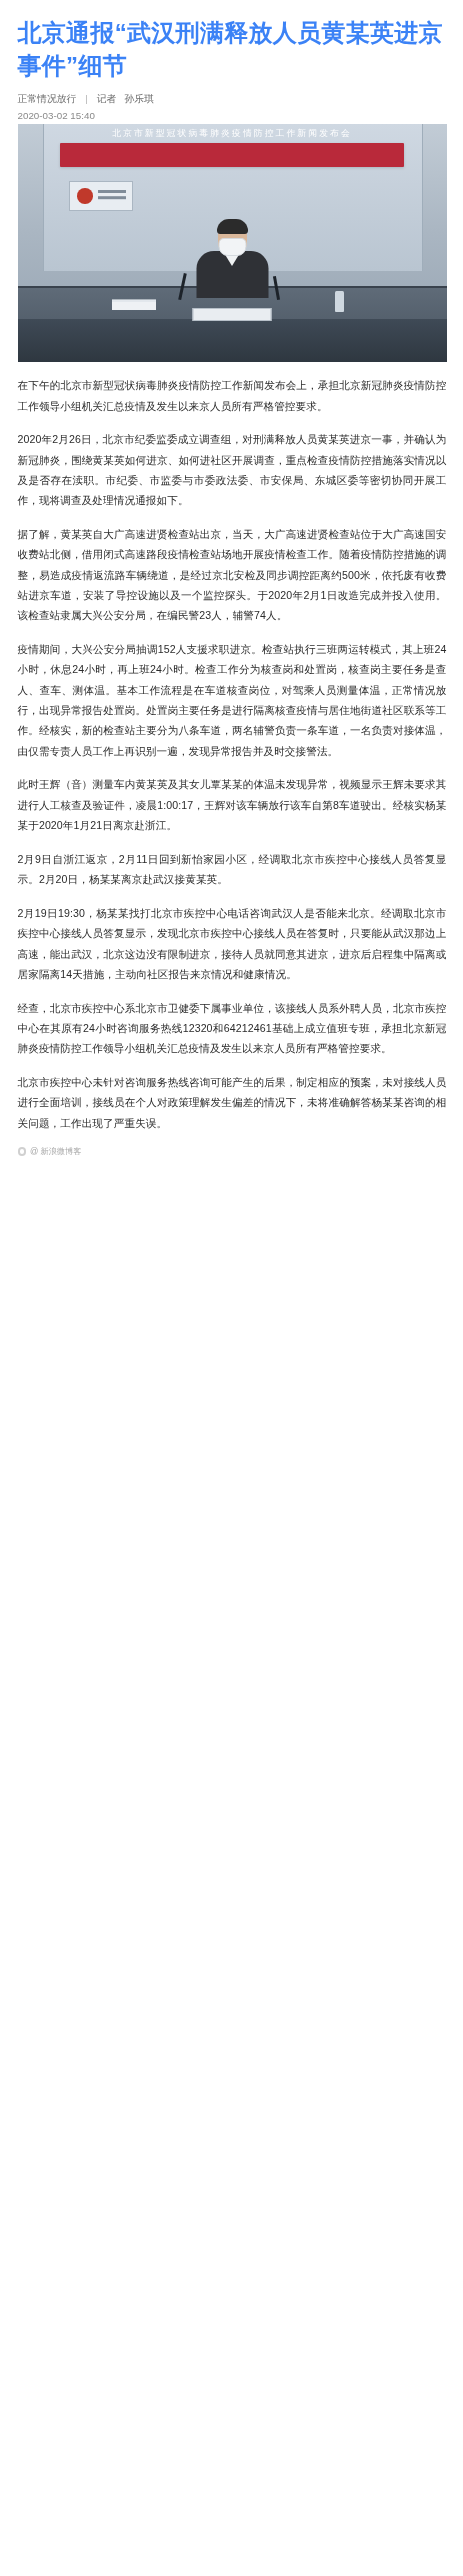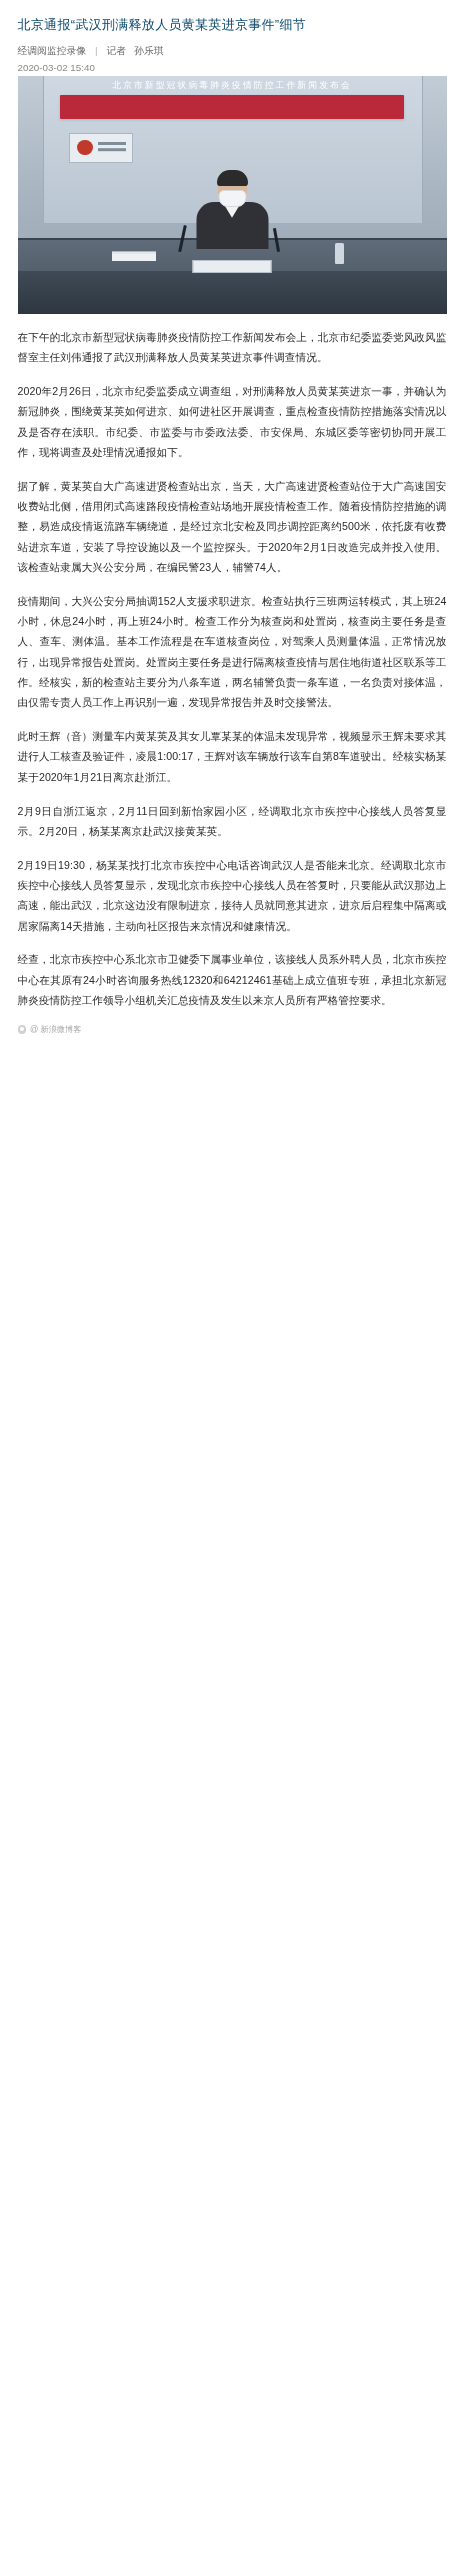--- a/index.html
+++ b/index.html
@@ -12,24 +12,24 @@
     font-family: "Liberation Sans", "DejaVu Sans", sans-serif;
     color: #222222;
   }
   .page {
     width: 464px;
     box-sizing: border-box;
     padding: 15.5px 17.5px 20.6px 17.5px;
     background: #ffffff;
   }
   .headline {
-    font-size: 13px;
-    font-weight: normal;
+    font-size: 24px;
+    font-weight: bold;
     line-height: 1.38;
-    color: #0c4a6e;
+    color: #3b82f6;
     letter-spacing: 0.3px;
     margin: 0 0 10.3px 0;
   }
   .meta {
     font-size: 9.8px;
     color: #6b6b6b;
     line-height: 1.5;
     margin: 0 0 3.1px 0;
   }
   .meta .sep {
@@ -276,21 +276,21 @@
   }
 </style>
 </head>
 <body>
 
 <div class="page">
 
   <h1 class="headline">北京通报“武汉刑满释放人员黄某英进京事件”细节</h1>
 
   <div class="meta">
-    <span>经调阅监控录像</span>
+    <span>正常情况放行</span>
     <span class="sep">|</span>
     <span>记者</span>
     <span>&nbsp;</span>
     <span>孙乐琪</span>
   </div>
 
   <div class="date">2020-03-02 15:40</div>
 
   <figure class="figure">
     <div class="photo">
@@ -314,28 +314,29 @@
       </div>
       <div class="mic"></div>
       <div class="mic2"></div>
       <div class="nameplate"></div>
       <div class="papers"></div>
       <div class="bottle"></div>
     </div>
   </figure>
 
   <article class="body-copy">
-    <p>在下午的北京市新型冠状病毒肺炎疫情防控工作新闻发布会上，北京市纪委监委党风政风监督室主任刘伟通报了武汉刑满释放人员黄某英进京事件调查情况。</p>
+    <p>在下午的北京市新型冠状病毒肺炎疫情防控工作新闻发布会上，承担北京新冠肺炎疫情防控工作领导小组机关汇总疫情及发生以来京人员所有严格管控要求。</p>
     <p>2020年2月26日，北京市纪委监委成立调查组，对刑满释放人员黄某英进京一事，并确认为新冠肺炎，围绕黄某英如何进京、如何进社区开展调查，重点检查疫情防控措施落实情况以及是否存在渎职。市纪委、市监委与市委政法委、市安保局、东城区委等密切协同开展工作，现将调查及处理情况通报如下。</p>
     <p>据了解，黄某英自大广高速进贤检查站出京，当天，大广高速进贤检查站位于大广高速国安收费站北侧，借用闭式高速路段疫情检查站场地开展疫情检查工作。随着疫情防控措施的调整，易造成疫情返流路车辆绕道，是经过京北安检及同步调控距离约500米，依托废有收费站进京车道，安装了导控设施以及一个监控探头。于2020年2月1日改造完成并投入使用。该检查站隶属大兴公安分局，在编民警23人，辅警74人。</p>
     <p>疫情期间，大兴公安分局抽调152人支援求职进京。检查站执行三班两运转模式，其上班24小时，休息24小时，再上班24小时。检查工作分为核查岗和处置岗，核查岗主要任务是查人、查车、测体温。基本工作流程是在车道核查岗位，对驾乘人员测量体温，正常情况放行，出现异常报告处置岗。处置岗主要任务是进行隔离核查疫情与居住地街道社区联系等工作。经核实，新的检查站主要分为八条车道，两名辅警负责一条车道，一名负责对接体温，由仅需专责人员工作上再识别一遍，发现异常报告并及时交接警法。</p>
     <p>此时王辉（音）测量车内黄某英及其女儿覃某某的体温未发现异常，视频显示王辉未要求其进行人工核查及验证件，凌晨1:00:17，王辉对该车辆放行该车自第8车道驶出。经核实杨某某于2020年1月21日离京赴浙江。</p>
     <p>2月9日自浙江返京，2月11日回到新怡家园小区，经调取北京市疾控中心接线人员答复显示。2月20日，杨某某离京赴武汉接黄某英。</p>
     <p>2月19日19:30，杨某某找打北京市疾控中心电话咨询武汉人是否能来北京。经调取北京市疾控中心接线人员答复显示，发现北京市疾控中心接线人员在答复时，只要能从武汉那边上高速，能出武汉，北京这边没有限制进京，接待人员就同意其进京，进京后启程集中隔离或居家隔离14天措施，主动向社区报告来京情况和健康情况。</p>
     <p>经查，北京市疾控中心系北京市卫健委下属事业单位，该接线人员系外聘人员，北京市疾控中心在其原有24小时咨询服务热线12320和64212461基础上成立值班专班，承担北京新冠肺炎疫情防控工作领导小组机关汇总疫情及发生以来京人员所有严格管控要求。</p>
+    <p>北京市疾控中心未针对咨询服务热线咨询可能产生的后果，制定相应的预案，未对接线人员进行全面培训，接线员在个人对政策理解发生偏差的情况下，未将准确解答杨某某咨询的相关问题，工作出现了严重失误。</p>
   </article>
 
   <div class="footer">
     <span class="watermark">
       <span class="wm-dot"></span>
       <span>@ 新浪微博客</span>
     </span>
   </div>
 
 </div>

